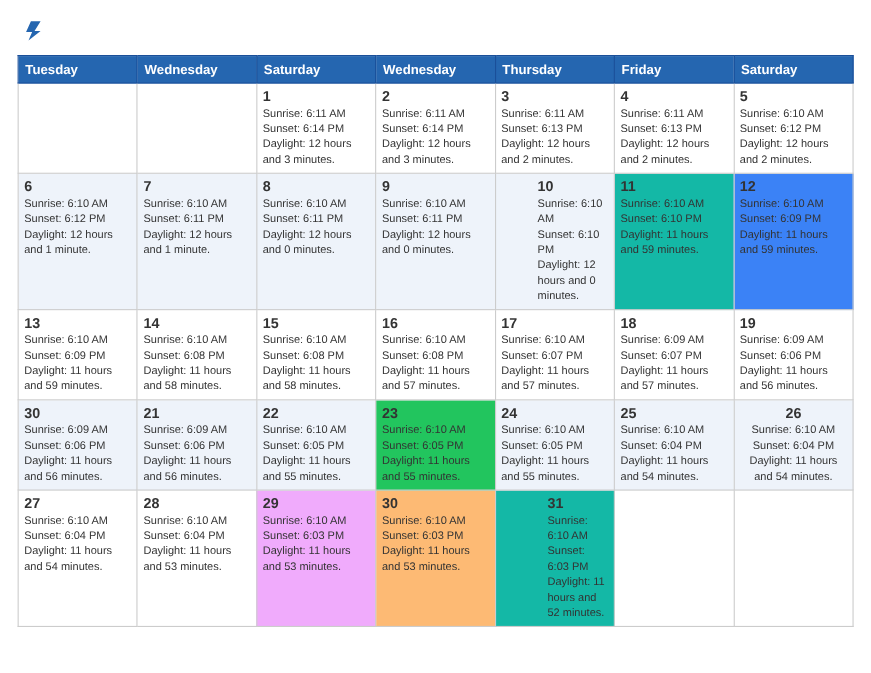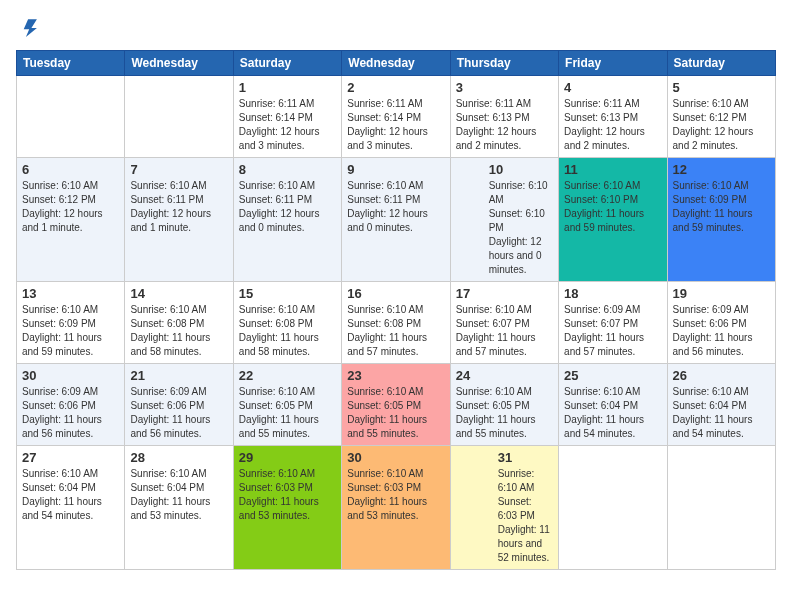--- a/index.html
+++ b/index.html
@@ -278,21 +278,21 @@
         </div>
         </td>
         <td style="background: rgb(238, 243, 250);">
           <span class="day-num">22</span>
         <div class="day-info">
           Sunrise: 6:10 AM<br>
           Sunset: 6:05 PM<br>
           Daylight: 11 hours and 55 minutes.
         </div>
         </td>
-        <td style="background: #fca5a5;">
+        <td style="background: #22c55e;">
           <span class="day-num">23</span>
         <div class="day-info">
           Sunrise: 6:10 AM<br>
           Sunset: 6:05 PM<br>
           Daylight: 11 hours and 55 minutes.
         </div>
         </td>
         <td style="background: rgb(238, 243, 250);">
           <span class="day-num">24</span>
         <div class="day-info">
@@ -302,21 +302,21 @@
         </div>
         </td>
         <td style="background: rgb(238, 243, 250);">
           <span class="day-num">25</span>
         <div class="day-info">
           Sunrise: 6:10 AM<br>
           Sunset: 6:04 PM<br>
           Daylight: 11 hours and 54 minutes.
         </div>
         </td>
-        <td style="background: rgb(238, 243, 250);">
+        <td style="background: rgb(238, 243, 250); text-align: center;">
           <span class="day-num">26</span>
         <div class="day-info">
           Sunrise: 6:10 AM<br>
           Sunset: 6:04 PM<br>
           Daylight: 11 hours and 54 minutes.
         </div>
         </td>
       </tr>
       <tr>
         <td style="background: rgb(255, 255, 255);">
@@ -328,37 +328,37 @@
         </div>
         </td>
         <td style="background: rgb(255, 255, 255);">
           <span class="day-num">28</span>
         <div class="day-info">
           Sunrise: 6:10 AM<br>
           Sunset: 6:04 PM<br>
           Daylight: 11 hours and 53 minutes.
         </div>
         </td>
-        <td style="background: #84cc16;">
+        <td style="background: #f0abfc;">
           <span class="day-num">29</span>
         <div class="day-info">
           Sunrise: 6:10 AM<br>
           Sunset: 6:03 PM<br>
           Daylight: 11 hours and 53 minutes.
         </div>
         </td>
         <td style="background: #fdba74;">
           <span class="day-num">30</span>
         <div class="day-info">
           Sunrise: 6:10 AM<br>
           Sunset: 6:03 PM<br>
           Daylight: 11 hours and 53 minutes.
         </div>
         </td>
-        <td style="background: #fef9c3; padding-left: 47px;">
+        <td style="background: #14b8a6; padding-left: 47px;">
           <span class="day-num">31</span>
         <div class="day-info">
           Sunrise: 6:10 AM<br>
           Sunset: 6:03 PM<br>
           Daylight: 11 hours and 52 minutes.
         </div>
         </td>
         <td class="empty-cell" style="background: rgb(255, 255, 255);"></td>
         <td class="empty-cell" style="background: rgb(255, 255, 255);"></td>
       </tr>

